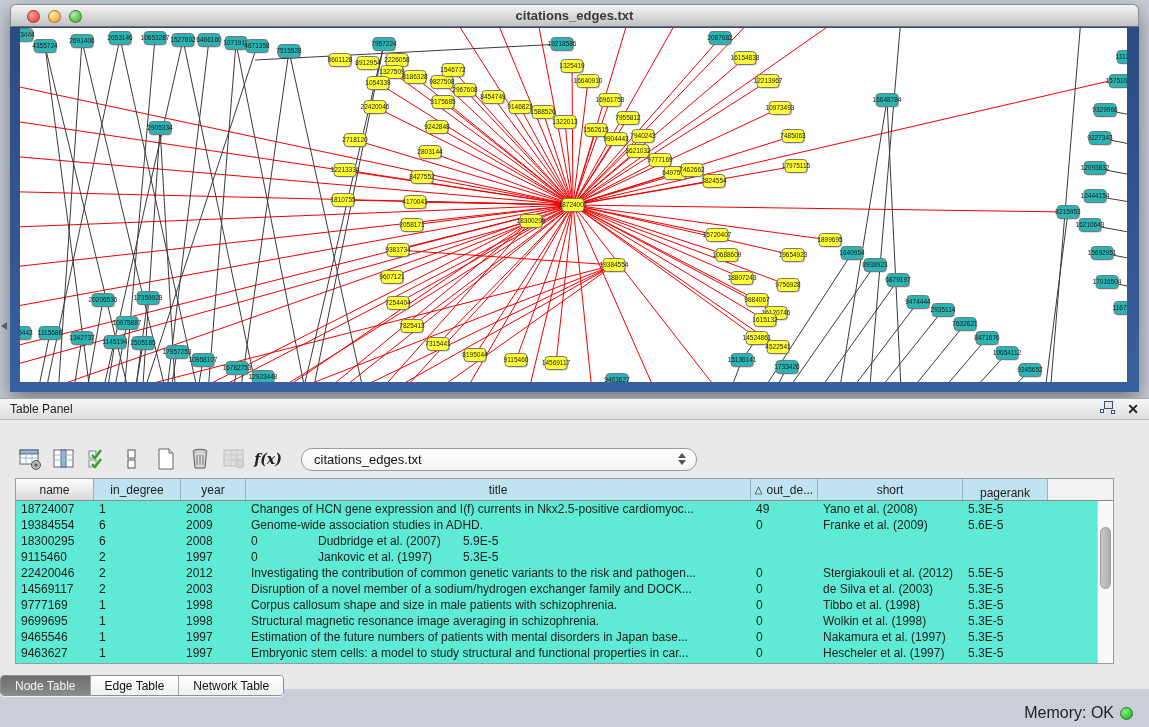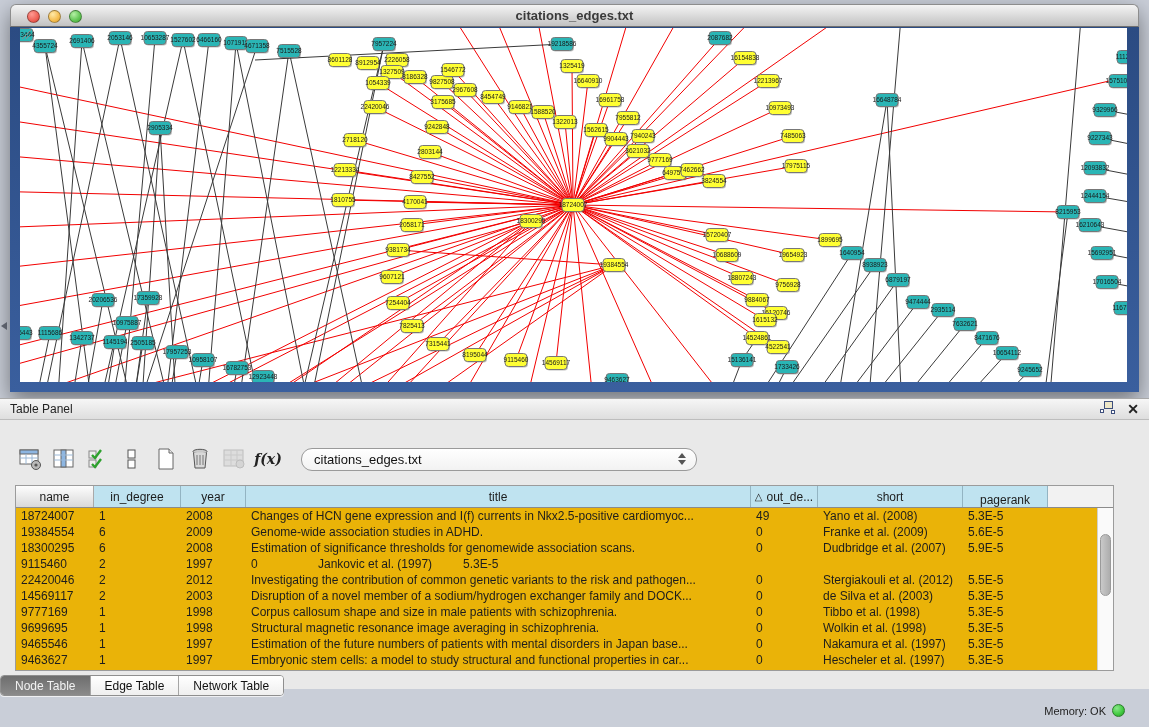--- a/index.html
+++ b/index.html
@@ -65,22 +65,22 @@
     border:1px solid #9a9a9a; border-radius:11px;
     display:flex; align-items:center; padding:0 10px 0 12px; font-size:13px; color:#111;
   }
   .combo .cval { flex:1; }
   .stepper { display:flex; flex-direction:column; gap:2px; }
   .stepper i { width:0; height:0; border-left:4px solid transparent; border-right:4px solid transparent; }
   .stepper .up { border-bottom:5px solid #555; }
   .stepper .dn { border-top:5px solid #555; }
   
   .table-box {
-    position:absolute; left:15px; top:87px; width:1099px; height:186px;
-    background:#eab308; border:1px solid #9b9b9b; display:flex; flex-direction:column;
+    position:absolute; left:15px; top:80px; width:1099px; height:186px;
+    background:#5eead4; border:1px solid #9b9b9b; display:flex; flex-direction:column;
   }
   .thead { display:flex; height:22px; border-bottom:1px solid #8b8b8b; font-size:12px; }
   .th {
     background:#bfe3f0; border-right:1px solid #93b4c2;
     display:flex; align-items:center; justify-content:center; color:#1c1c1c;
     overflow:hidden; white-space:nowrap;
   }
   .th.name-col { background:linear-gradient(#fdfdfd,#d9d9d9); border-right:1px solid #a9a9a9; }
   .th .sort { font-size:10px; margin-right:4px; color:#222; }
   .tbody { flex:1; display:flex; }
@@ -100,21 +100,21 @@
   }
   .seg { display:flex; border:1px solid #8f8f8f; border-radius:4px; overflow:hidden; background:#fff; box-shadow:0 1px 0 rgba(255,255,255,.7); }
   .seg .tab {
     height:19px; padding:0 14px; display:flex; align-items:center;
     font-size:12px; color:#111; background:linear-gradient(#ffffff,#efefef);
     border-right:1px solid #a5a5a5;
   }
   .seg .tab:last-child { border-right:none; }
   .seg .tab.sel { background:linear-gradient(#6e6e6e,#8a8a8a); color:#f2f2f2; }
   
-  .memory { position:absolute; right:24px; top:306px; display:flex; align-items:center; font-size:11px; color:#222; }
+  .memory { position:absolute; right:16px; top:306px; display:flex; align-items:center; font-size:16px; color:#222; }
   .memdot {
     width:13px; height:13px; border-radius:50%; margin-left:6px;
     background:radial-gradient(circle at 35% 30%, #8ae88a, #3ec93e 60%, #2c8c2c);
     border:1px solid #2a7d2a;
   }
 </style>
 </head>
 <body>
 
 <div id="graph-window">
@@ -986,21 +986,20 @@
             <div class="td c2">2009</div>
             <div class="td c3">Genome-wide association studies in ADHD.</div>
             <div class="td c4">0</div>
             <div class="td c5">Franke et al. (2009)</div>
             <div class="td c6">5.6E-5</div>
           </div>
           <div class="tr">
             <div class="td c0">18300295</div>
             <div class="td c1">6</div>
             <div class="td c2">2008</div>
-            <div class="td c3">Estimation of significance thresholds for genomewide association scans.</div>
             <div class="td c4">0</div>
             <div class="td c5">Dudbridge et al. (2007)</div>
             <div class="td c6">5.9E-5</div>
           </div>
           <div class="tr">
             <div class="td c0">9115460</div>
             <div class="td c1">2</div>
             <div class="td c2">1997</div>
             <div class="td c4">0</div>
             <div class="td c5">Jankovic et al. (1997)</div>

